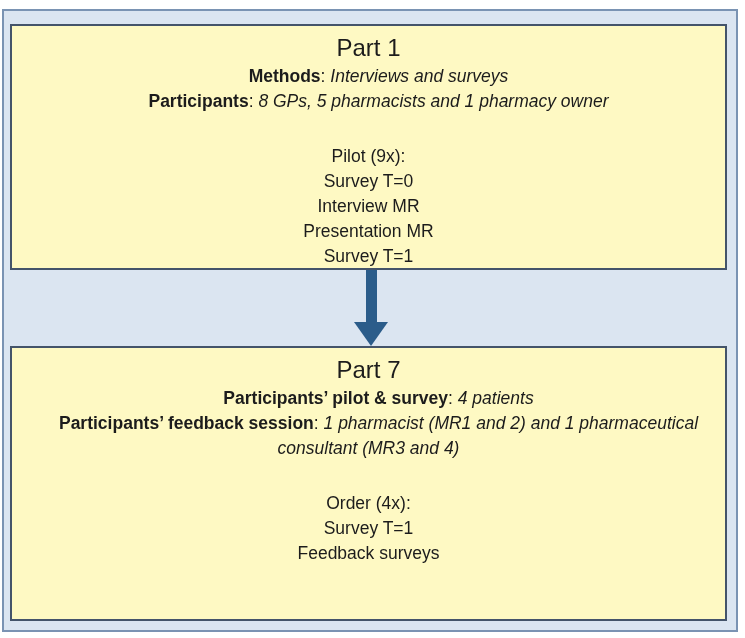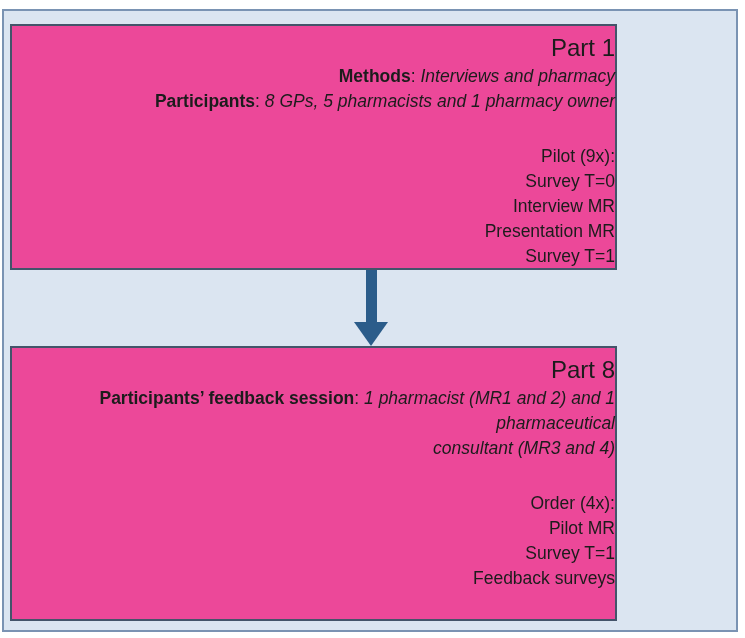--- a/index.html
+++ b/index.html
@@ -18,25 +18,25 @@
     top: 9px;
     width: 736px;
     height: 623px;
     box-sizing: border-box;
     border: 2px solid var(--outer-border, #7a93b3);
     background: var(--outer-fill, #dbe5f1);
   }
   .part-box {
     position: absolute;
     left: 6px;
-    width: 607px;
+    width: 717px;
     box-sizing: border-box;
-    background: #ec4899;
+    background: #fef9c3;
     border: 2px solid var(--inner-border, #44546a);
-    text-align: right;
+    text-align: center;
   }
   .part1-box { top: 13px;  height: 246px; }
   .part2-box { top: 335px; height: 275px; }
   .box-title {
     font-size: 24px;
     line-height: 32px;
     padding-top: 6px;
     font-weight: 400;
   }
   .line {
@@ -70,45 +70,47 @@
 </style>
 </head>
 <body>
 
 <div class="canvas">
   <div class="outer-frame">
 
     <div class="part-box part1-box">
       <div class="box-title">Part 1</div>
       <div class="line">
-        <span class="b">Methods</span><span>: </span><span class="i">Interviews and pharmacy</span>
+        <span class="b">Methods</span><span>: </span><span class="i">Interviews and surveys</span>
       </div>
       <div class="line">
         <span class="b">Participants</span><span>: </span><span class="i">8 GPs, 5 pharmacists and 1 pharmacy owner</span>
       </div>
       <div class="spacer"></div>
       <div class="line">Pilot (9x):</div>
       <div class="line">Survey T=0</div>
       <div class="line">Interview MR</div>
       <div class="line">Presentation MR</div>
       <div class="line">Survey T=1</div>
     </div>
 
     <div class="down-arrow">
       <div class="arrow-stem"></div>
       <div class="arrow-head"></div>
     </div>
 
     <div class="part-box part2-box">
-      <div class="box-title">Part 8</div>
+      <div class="box-title">Part 7</div>
+      <div class="line">
+        <span class="b">Participants’ pilot &amp; survey</span><span>: </span><span class="i">4 patients</span>
+      </div>
       <div class="line wrapline">
         <span class="b">Participants’ feedback session</span><span>: </span><span class="i">1 pharmacist (MR1 and 2) and 1 pharmaceutical</span><br>
         <span class="i">consultant (MR3 and 4)</span>
       </div>
       <div class="spacer"></div>
       <div class="line">Order (4x):</div>
-      <div class="line">Pilot MR</div>
       <div class="line">Survey T=1</div>
       <div class="line">Feedback surveys</div>
     </div>
 
   </div>
 </div>
 
 </body></html>

